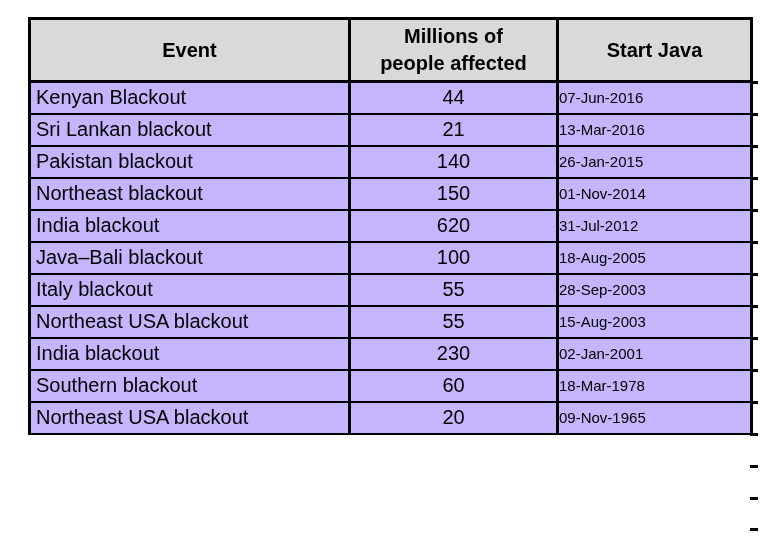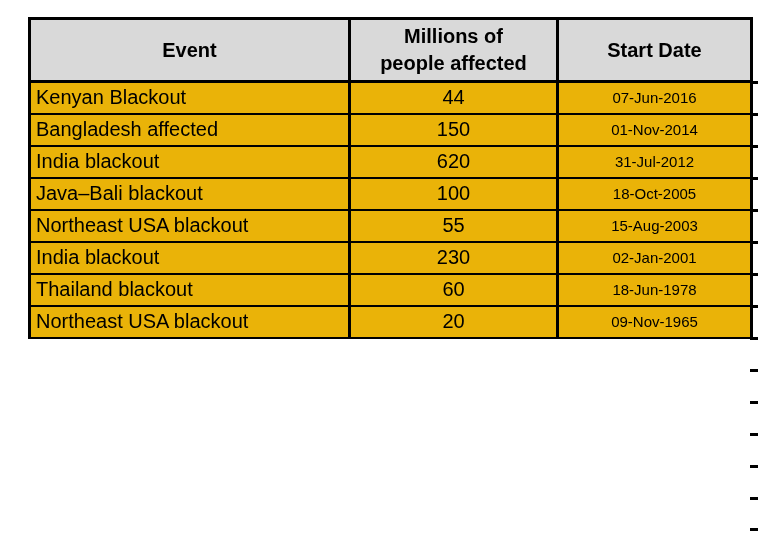--- a/index.html
+++ b/index.html
@@ -48,37 +48,37 @@
     white-space: pre-line;
     padding: 0;
   }
   td {
     border-left: 3px solid #000;
     border-right: 3px solid #000;
     border-top: 2px solid #000;
     border-bottom: 2px solid #000;
     vertical-align: middle;
     padding: 0;
-    background: #eab308;
+    background: #c4b5fd;
     overflow: hidden;
     white-space: nowrap;
   }
   td.event {
     font-size: 20px;
     text-align: left;
     padding-left: 5px;
   }
   td.millions {
     font-size: 20px;
     text-align: center;
     margin-top: 16px;
   }
   td.date {
     font-size: 15px;
-    text-align: center;
+    text-align: left;
   }
   .stub {
     position: absolute;
     width: 8px;
     height: 3px;
     background: #000000;
   }
 </style>
 </head>
 <body>
@@ -89,58 +89,73 @@
     <colgroup>
       <col class="c-event">
         <col class="c-millions">
         <col class="c-date">
     </colgroup>
     <thead>
       <tr>
         <th>Event</th>
         <th>Millions of
 people affected</th>
-        <th>Start Date</th>
+        <th>Start Java</th>
       </tr>
     </thead>
     <tbody>
       <tr>
         <td class="event">Kenyan Blackout</td>
         <td class="millions">44</td>
         <td class="date">07-Jun-2016</td>
       </tr>
       <tr>
-        <td class="event">Bangladesh affected</td>
+        <td class="event">Sri Lankan blackout</td>
+        <td class="millions">21</td>
+        <td class="date">13-Mar-2016</td>
+      </tr>
+      <tr>
+        <td class="event">Pakistan blackout</td>
+        <td class="millions">140</td>
+        <td class="date">26-Jan-2015</td>
+      </tr>
+      <tr>
+        <td class="event">Northeast blackout</td>
         <td class="millions">150</td>
         <td class="date">01-Nov-2014</td>
       </tr>
       <tr>
         <td class="event">India blackout</td>
         <td class="millions">620</td>
         <td class="date">31-Jul-2012</td>
       </tr>
       <tr>
         <td class="event">Java–Bali blackout</td>
         <td class="millions">100</td>
-        <td class="date">18-Oct-2005</td>
+        <td class="date">18-Aug-2005</td>
+      </tr>
+      <tr>
+        <td class="event">Italy blackout</td>
+        <td class="millions">55</td>
+        <td class="date">28-Sep-2003</td>
       </tr>
       <tr>
         <td class="event">Northeast USA blackout</td>
         <td class="millions">55</td>
         <td class="date">15-Aug-2003</td>
       </tr>
       <tr>
         <td class="event">India blackout</td>
         <td class="millions">230</td>
         <td class="date">02-Jan-2001</td>
       </tr>
       <tr>
-        <td class="event">Thailand blackout</td>
+        <td class="event">Southern blackout</td>
         <td class="millions">60</td>
-        <td class="date">18-Jun-1978</td>
+        <td class="date">18-Mar-1978</td>
       </tr>
       <tr>
         <td class="event">Northeast USA blackout</td>
         <td class="millions">20</td>
         <td class="date">09-Nov-1965</td>
       </tr>
     </tbody>
   </table>
 
   <div id="stubs">

